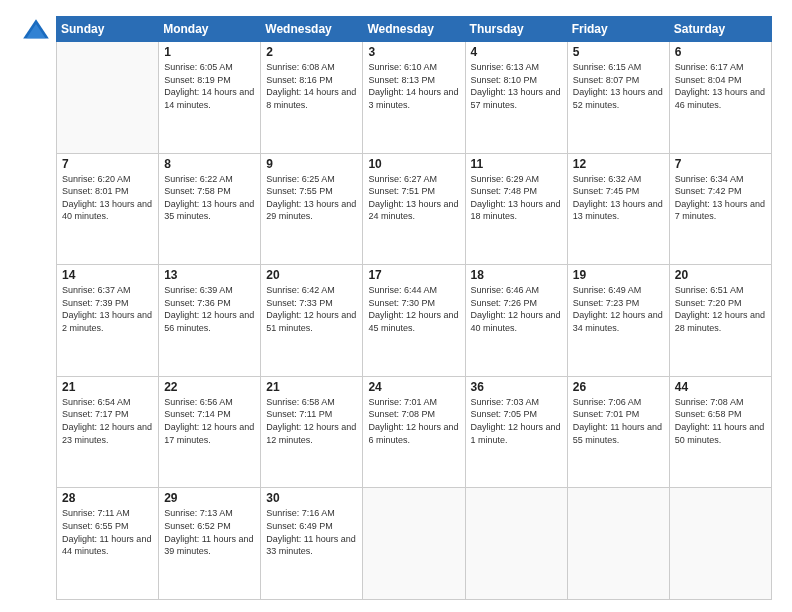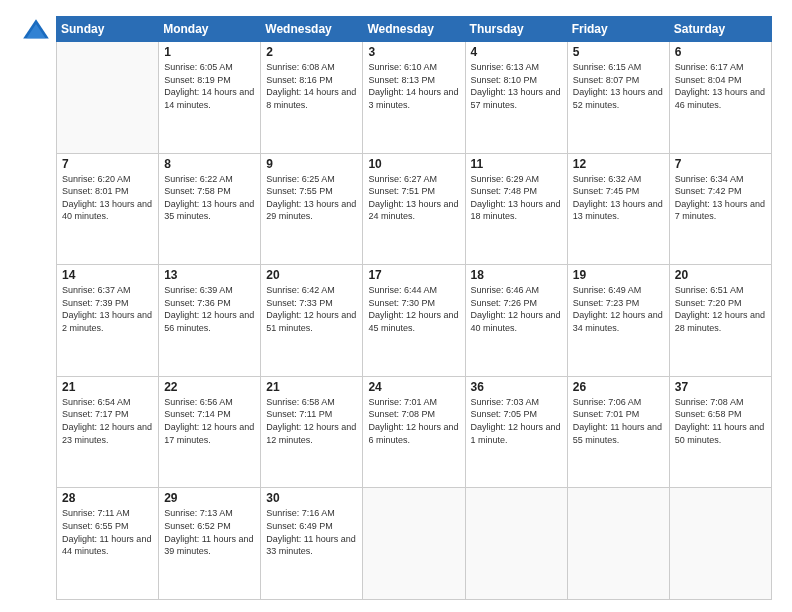--- a/index.html
+++ b/index.html
@@ -223,21 +223,21 @@
           </td>
           <td>
             <span class="day-number">36</span>
             <div class="day-info">Sunrise: 7:03 AM<br>Sunset: 7:05 PM<br>Daylight: 12 hours and 1 minute.</div>
           </td>
           <td>
             <span class="day-number">26</span>
             <div class="day-info">Sunrise: 7:06 AM<br>Sunset: 7:01 PM<br>Daylight: 11 hours and 55 minutes.</div>
           </td>
           <td>
-            <span class="day-number">37</span>
+            <span class="day-number">44</span>
             <div class="day-info">Sunrise: 7:08 AM<br>Sunset: 6:58 PM<br>Daylight: 11 hours and 50 minutes.</div>
           </td>
         </tr>
         <tr>
           <td>
             <span class="day-number">28</span>
             <div class="day-info">Sunrise: 7:11 AM<br>Sunset: 6:55 PM<br>Daylight: 11 hours and 44 minutes.</div>
           </td>
           <td>
             <span class="day-number">29</span>

